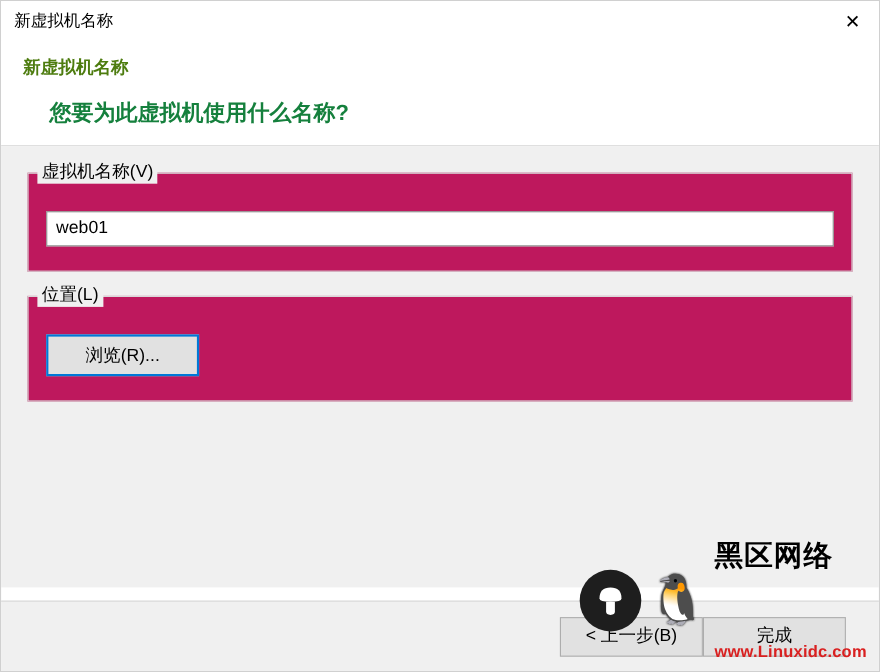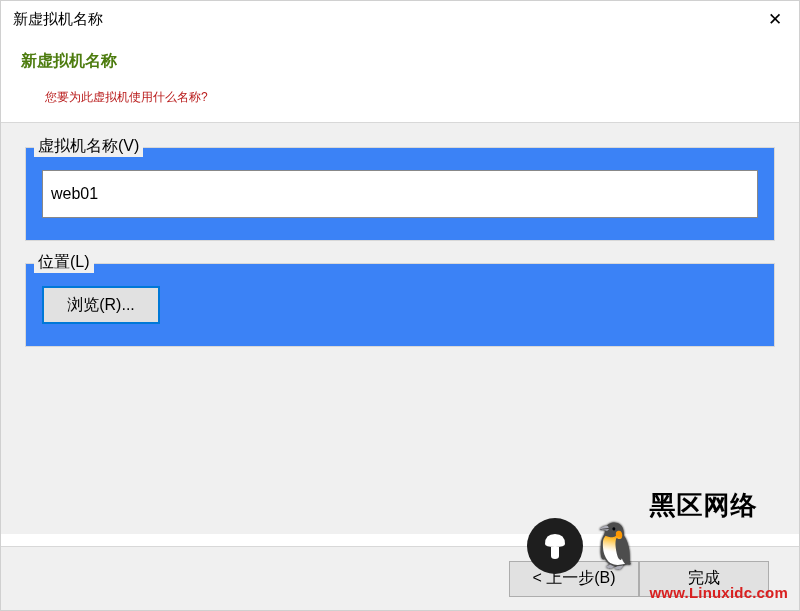--- a/index.html
+++ b/index.html
@@ -53,64 +53,65 @@
       background: #ffffff;
       border-bottom: 1px solid #d8d8d8;
     }
     .header-title {
       font-size: 16px;
       font-weight: bold;
       color: #4d7c0f;
       margin-bottom: 17px;
     }
     .header-subtitle {
-      font-size: 12px;
-      color: #b91c1c;
+      font-size: 20px;
+      color: #15803d;
       padding-left: 24px;
+      font-weight: bold;
     }
     .content-area {
       flex: 1;
       background: #f0f0f0;
       padding: 24px 24px 0 24px;
     }
     .groupbox {
       border: 1px solid #d8d8d8;
-      padding: 22px 16px 22px 16px;
+      padding: 34px 16px 22px 16px;
       margin-bottom: 22px;
       position: relative;
-      background: #3b82f6;
+      background: #be185d;
     }
     .groupbox-label {
       position: absolute;
       top: -12px;
       left: 8px;
       background: #f0f0f0;
       padding: 0 4px;
       font-size: 16px;
       color: #000;
     }
     .text-input {
       width: 100%;
-      height: 48px;
+      height: 32px;
       border: 1px solid #888;
       padding: 4px 8px;
       font-size: 16px;
       font-family: inherit;
       background: #ffffff;
     }
     .gb-row {
       display: flex;
       align-items: center;
       gap: 16px;
     }
     .gb-row .text-input {
       flex: 1;
     }
     .browse-btn {
-      width: 118px;
+      width: 139px;
       height: 38px;
       border: 2px solid #0078d7;
       background: #e1e1e1;
       font-size: 16px;
       font-family: inherit;
       cursor: pointer;
       color: #000;
     }
     .footer {
       height: 64px;

